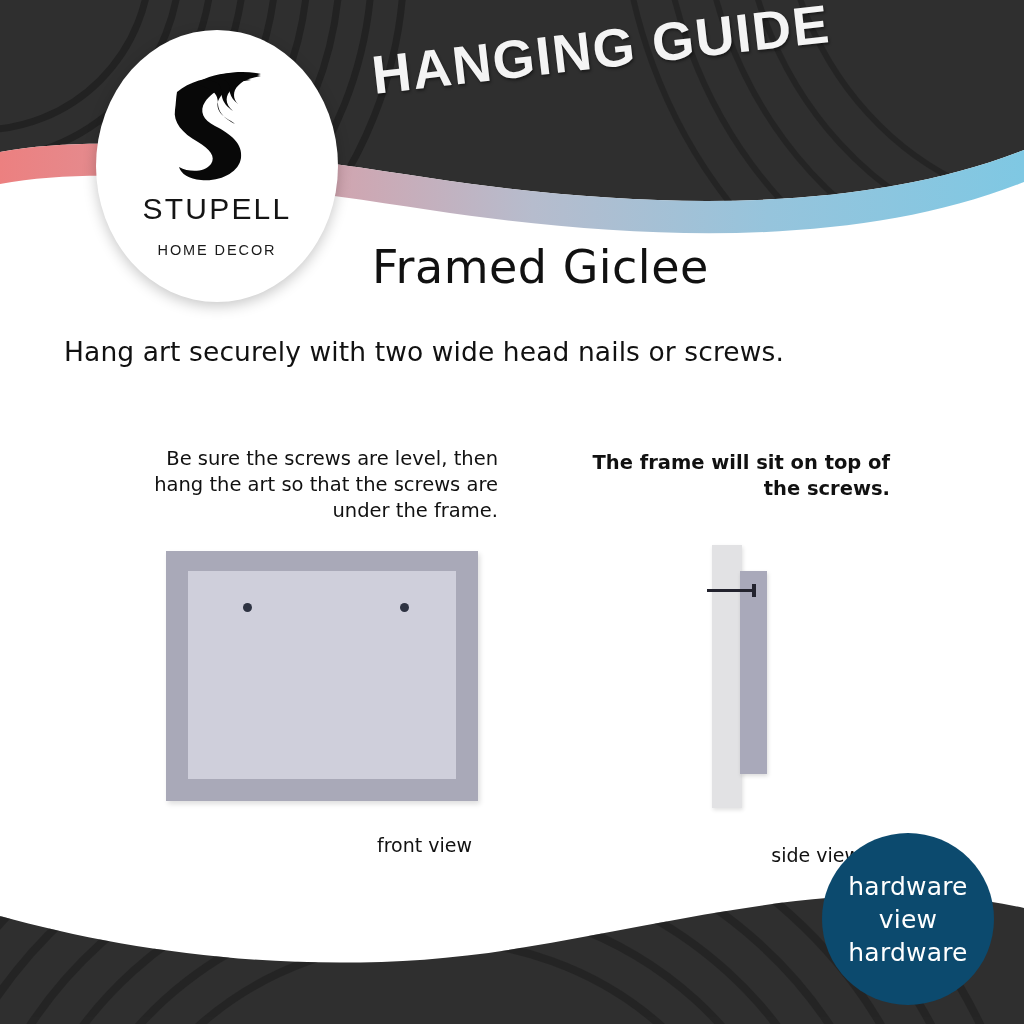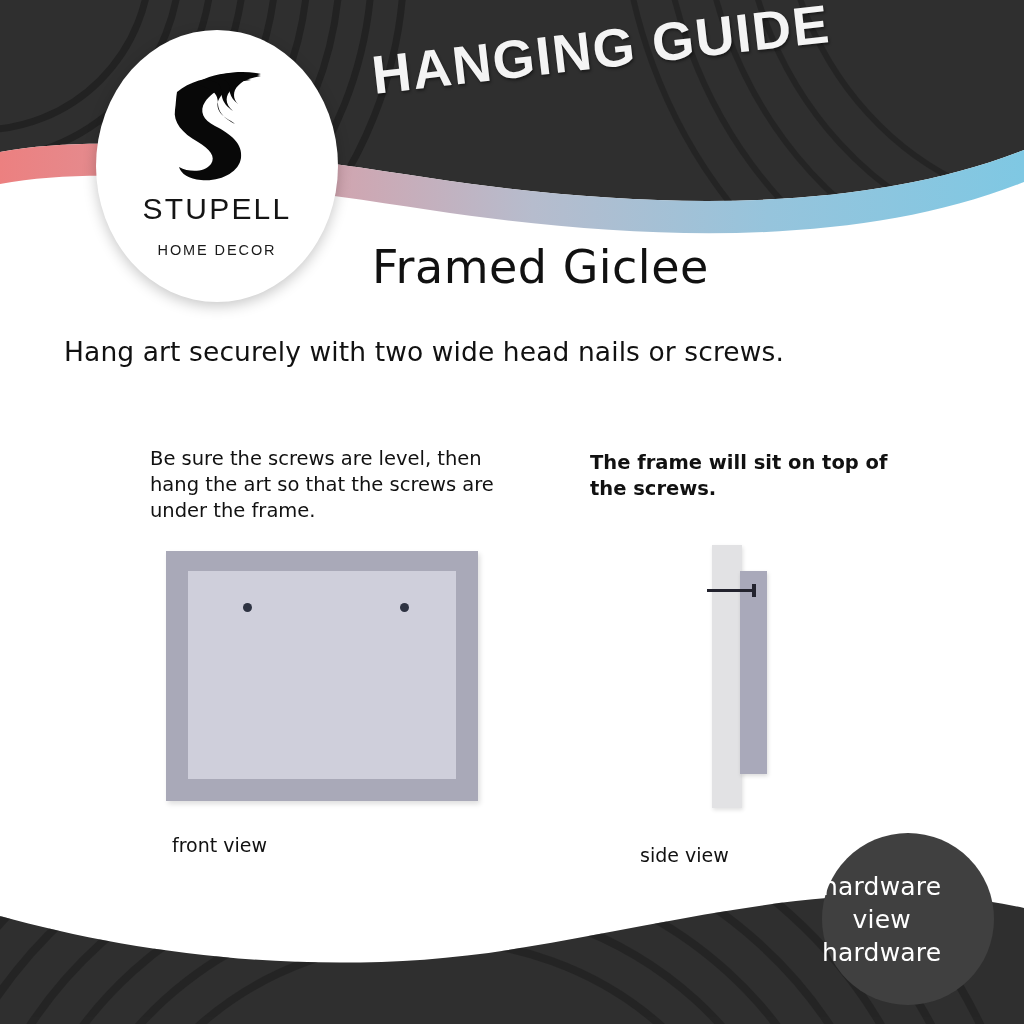--- a/index.html
+++ b/index.html
@@ -110,21 +110,21 @@
     z-index: 5;
   }
 
   
   .caption {
     position: absolute;
     color: #111111;
     font-family: "DejaVu Sans", sans-serif;
     font-size: 19.5px;
     line-height: 26px;
-    text-align: left;
+    text-align: right;
     z-index: 5;
   }
   .caption-left {
     left: 150px;
     top: 446px;
     width: 348px;
   }
   .caption-right {
     left: 590px;
     top: 450px;
@@ -205,37 +205,38 @@
     height: 13px;
     background: #23232e;
   }
 
   
   .view-label {
     position: absolute;
     color: #111111;
     font-family: "DejaVu Sans", sans-serif;
     font-size: 19px;
-    text-align: left;
+    text-align: right;
     z-index: 5;
   }
   .label-front { left: 172px; top: 834px; width: 300px; }
   .label-side  { left: 640px; top: 844px; width: 220px; }
 
   
   .hardware-badge {
     position: absolute;
     left: 822px;
     top: 833px;
     width: 172px;
     height: 172px;
     border-radius: 50%;
-    background: #404040;
+    background: #0c4a6e;
     display: flex;
     align-items: center;
+    justify-content: center;
     z-index: 6;
   }
   .hardware-badge-text {
     color: #ffffff;
     text-align: center;
     font-family: "DejaVu Sans", sans-serif;
     font-size: 25px;
     line-height: 33px;
     letter-spacing: 0.2px;
   }

